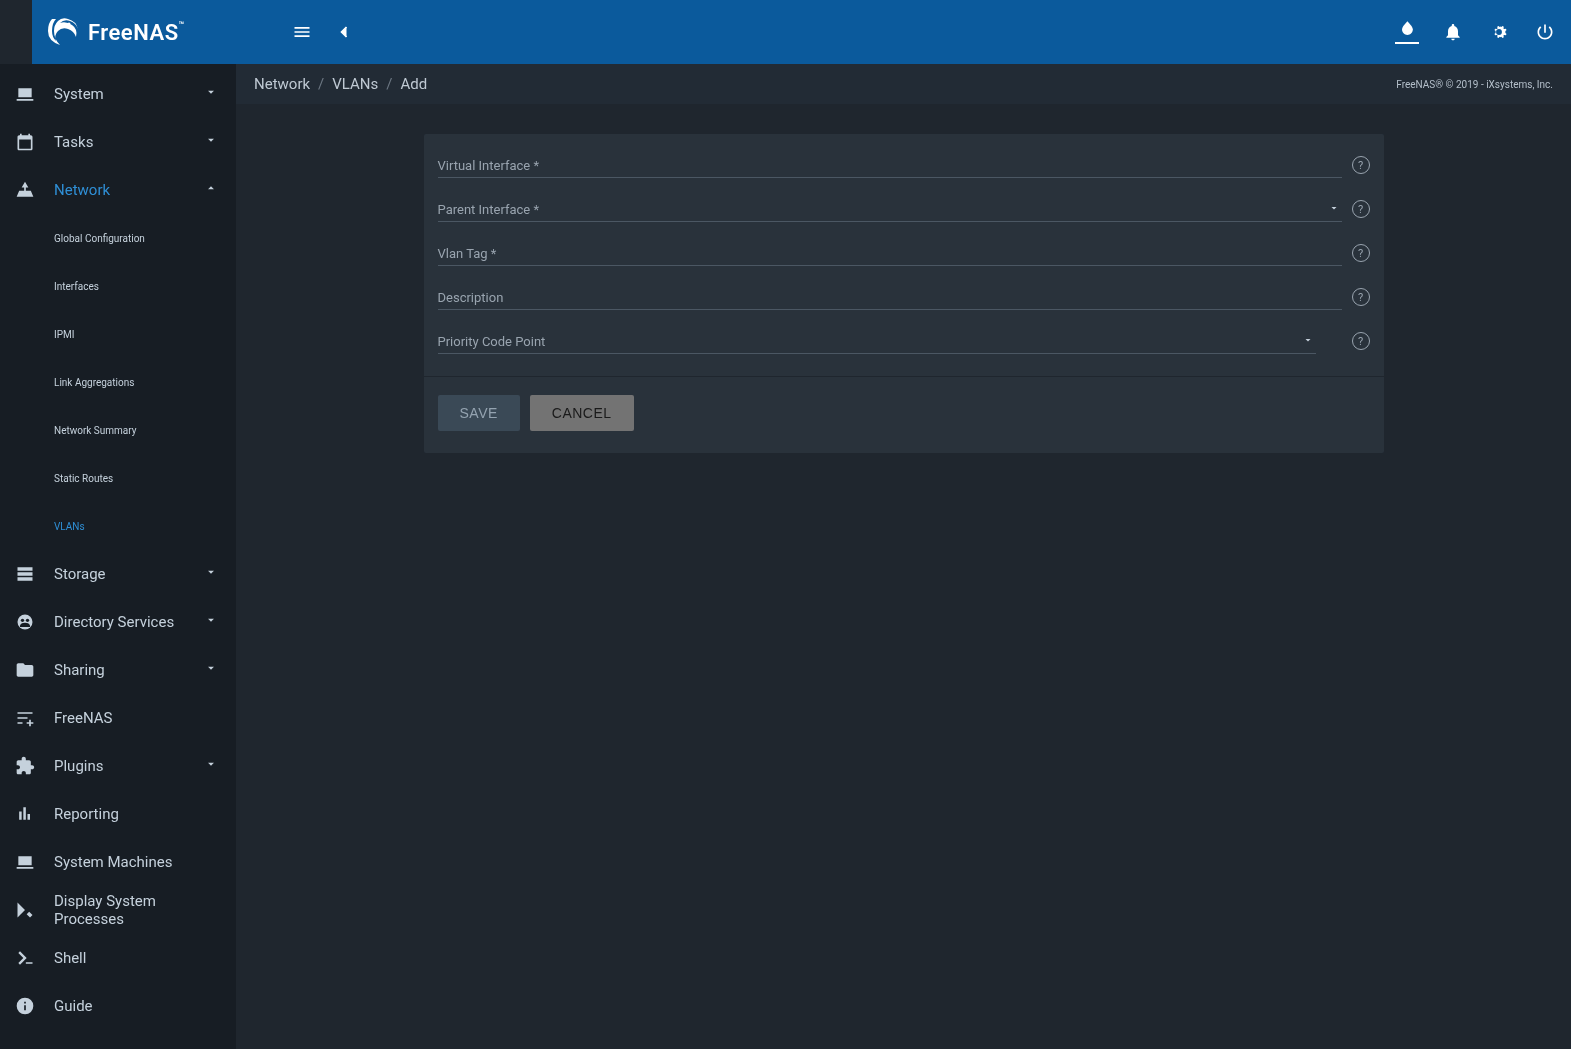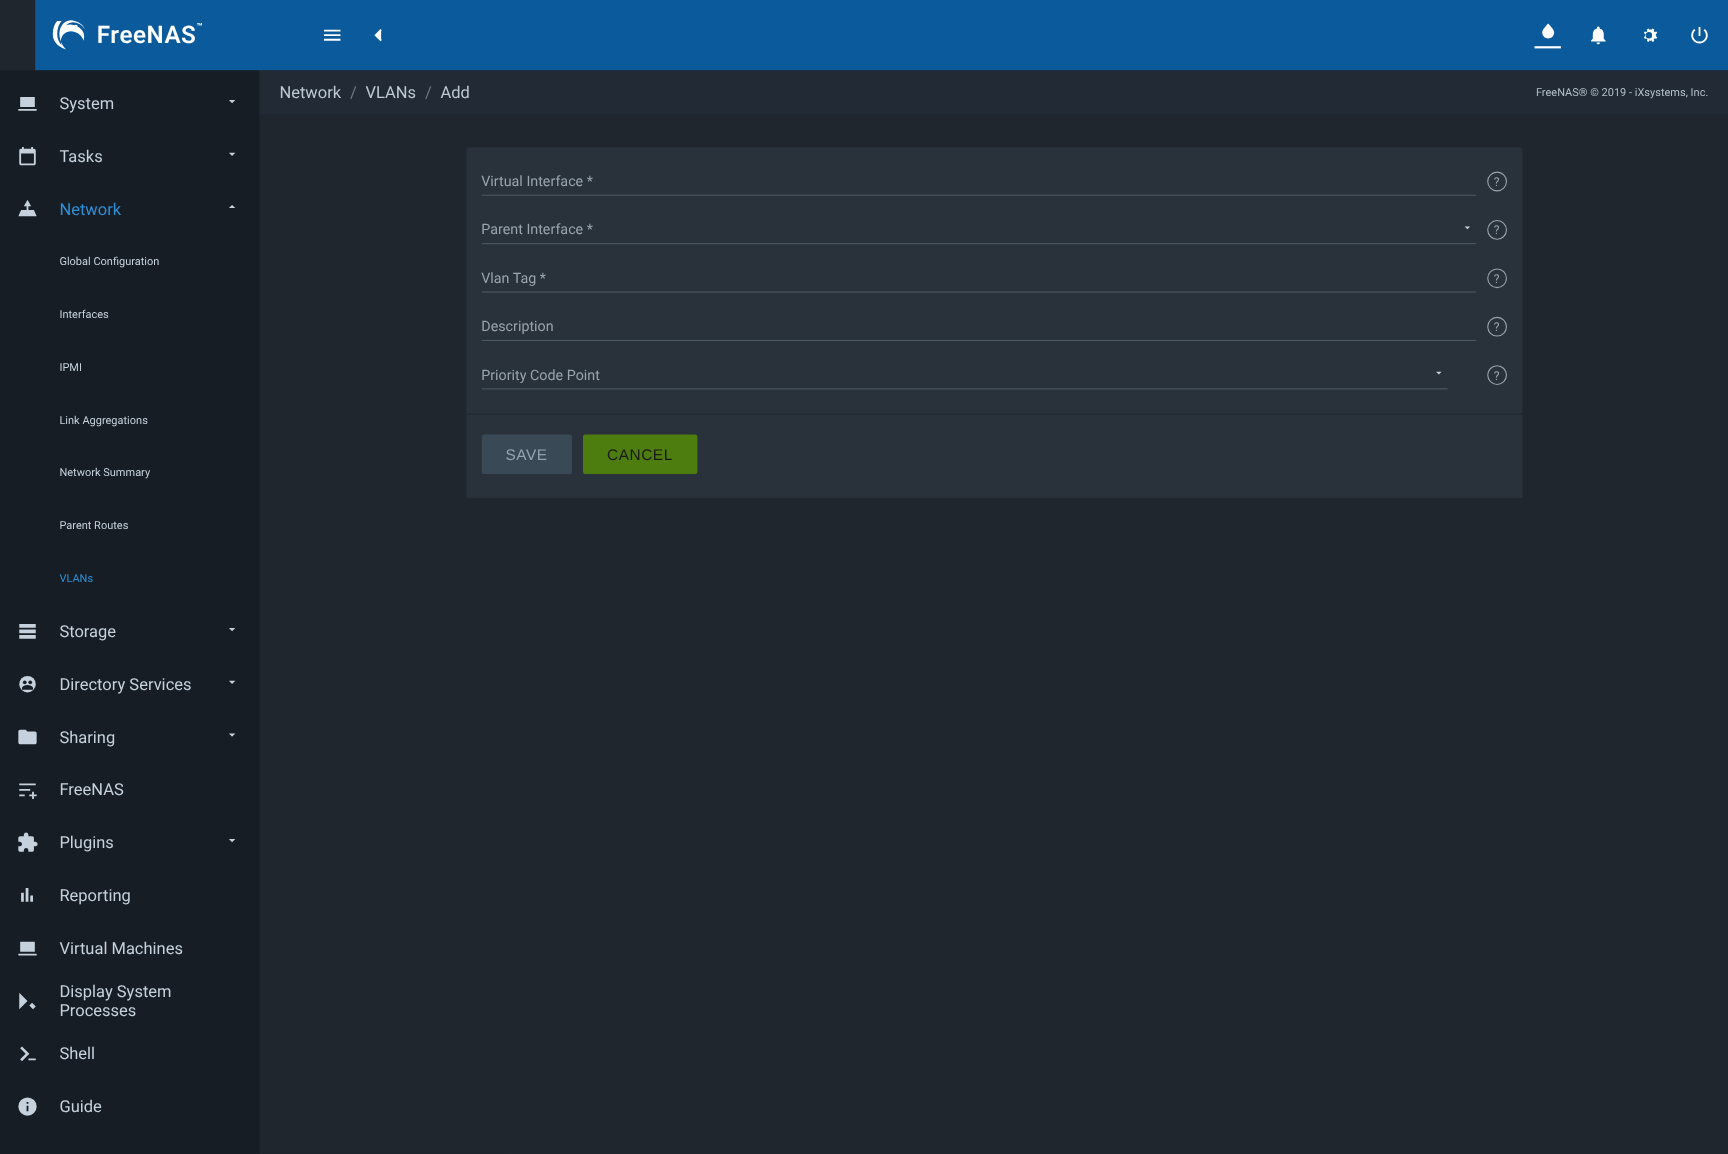--- a/index.html
+++ b/index.html
@@ -187,21 +187,21 @@
     letter-spacing: 0.5px;
     cursor: pointer;
     border-radius: 2px;
   }
   .btn-save {
     background: #3a4956;
     color: #94a3b0;
     cursor: not-allowed;
   }
   .btn-cancel {
-    background: #4d7c0f;
+    background: #737373;
     color: #1a1a1a;
   }
 
   
   .sidebar::-webkit-scrollbar { width: 8px; }
   .sidebar::-webkit-scrollbar-thumb { background: #2a333d; }
 </style>
 </head>
 <body>
 
@@ -299,21 +299,21 @@
     <div class="sub-item">
         <span>IPMI</span>
       </div>
     <div class="sub-item">
         <span>Link Aggregations</span>
       </div>
     <div class="sub-item">
         <span>Network Summary</span>
       </div>
     <div class="sub-item">
-        <span>Parent Routes</span>
+        <span>Static Routes</span>
       </div>
     <div class="sub-item active">
         <span>VLANs</span>
       </div>
 
     <div class="nav-item">
       <span class="nav-icon">
           <svg width="20" height="20" viewBox="0 0 24 24">
             <path fill="currentColor" d="M3 4h18v4H3zM3 10h18v4H3zM3 16h18v4H3z"></path>
           </svg>
@@ -381,21 +381,21 @@
         </span>
       <span class="nav-label">Reporting</span>
     </div>
 
     <div class="nav-item">
       <span class="nav-icon">
           <svg width="20" height="20" viewBox="0 0 24 24">
             <path fill="currentColor" d="M4 5h16v11H4zM2 18h20v2H2z"></path>
           </svg>
         </span>
-      <span class="nav-label">Virtual Machines</span>
+      <span class="nav-label">System Machines</span>
     </div>
 
     <div class="nav-item">
       <span class="nav-icon">
           <svg width="20" height="20" viewBox="0 0 24 24">
             <path fill="currentColor" d="M3 3l9 9-9 9zM14 17l4 4 3-3-4-4z"></path>
           </svg>
         </span>
       <span class="nav-label">Display System Processes</span>
     </div>

